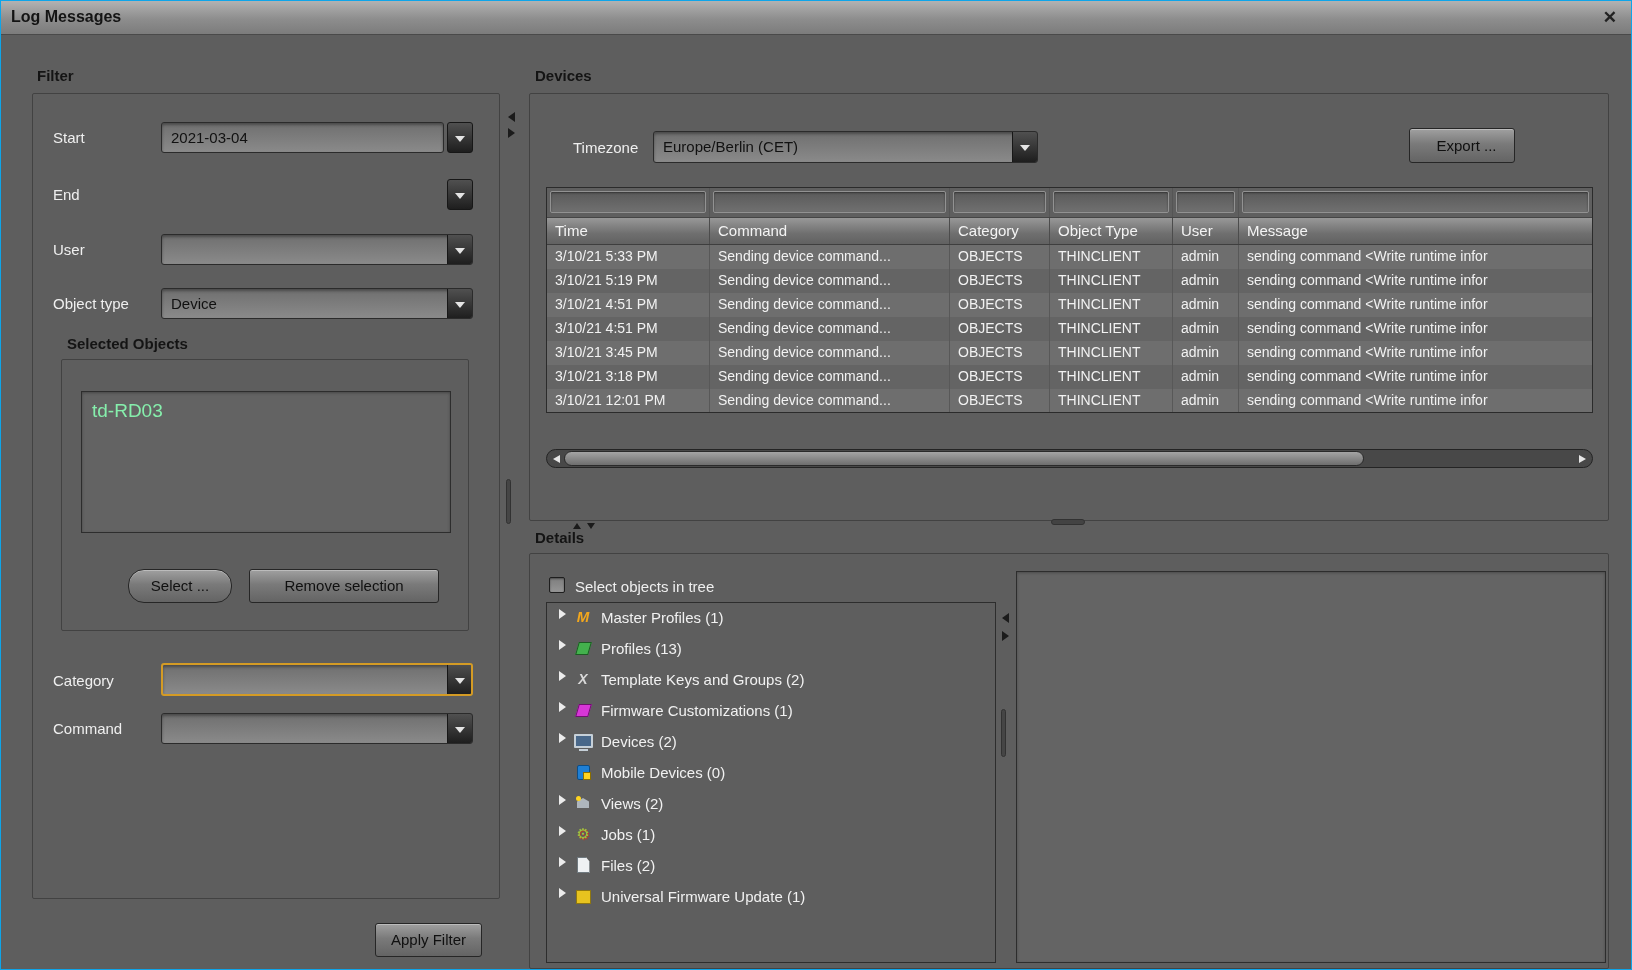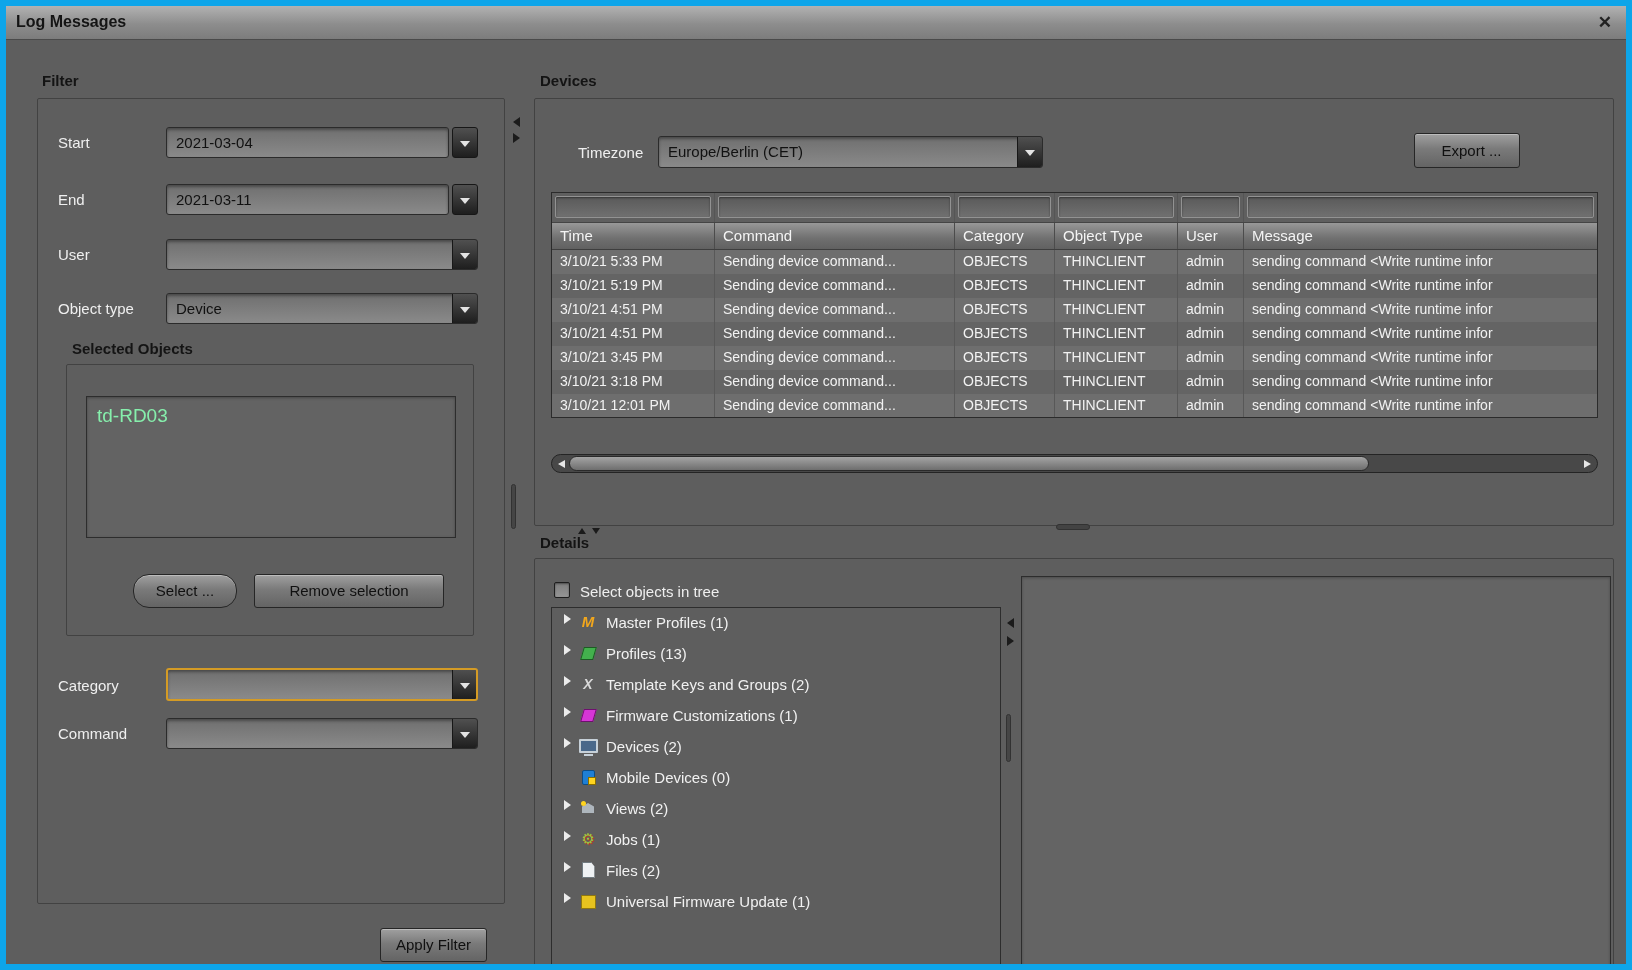--- a/index.html
+++ b/index.html
@@ -1,18 +1,18 @@
 <!DOCTYPE html>
 <html><head>
 <meta charset="utf-8">
 <style>
   *{box-sizing:border-box;margin:0;padding:0;}
   html,body{width:1632px;height:970px;}
   body{font-family:"Liberation Sans",sans-serif;background:#5e5e5e;overflow:hidden;}
-  .window{position:relative;width:1632px;height:970px;background:#5e5e5e;border:6px solid #0ea5e9;overflow:hidden;}
+  .window{position:relative;width:1632px;height:970px;background:#5e5e5e;border:1px solid #0ea5e9;overflow:hidden;}
 
   
   .titlebar{position:absolute;left:0;top:0;width:100%;height:34px;background:linear-gradient(#b2b2b2,#8d8d8d 55%,#7c7c7c);border-bottom:1px solid #4a4a4a;}
   .title{position:absolute;left:10px;top:7px;font-size:16px;font-weight:bold;color:#141414;}
   .close{position:absolute;right:14px;top:6px;font-size:17px;font-weight:bold;color:#222;}
 
   .group-label{position:absolute;font-weight:bold;color:#141414;font-size:15px;white-space:nowrap;}
   .gbox{position:absolute;border:1px solid #424242;border-radius:2px;}
   .lbl{position:absolute;color:#efefef;font-size:15px;white-space:nowrap;}
 
@@ -96,21 +96,20 @@
   </div>
 
   <div class="group-label" style="left:36px;top:66px;">Filter</div>
   <div class="gbox" style="left:31px;top:92px;width:468px;height:806px;"></div>
 
   <div class="lbl" style="left:52px;top:128px;">Start</div>
   <div class="field" style="left:160px;top:121px;width:283px;"><span>2021-03-04</span></div>
   <div class="arrow-btn" style="left:446px;top:121px;height:31px;"></div>
 
   <div class="lbl" style="left:52px;top:185px;">End</div>
-  <div class="field" style="left:160px;top:178px;width:283px;"><span>2021-03-11</span></div>
   <div class="arrow-btn" style="left:446px;top:178px;height:31px;"></div>
 
   <div class="lbl" style="left:52px;top:240px;">User</div>
   <div class="field" style="left:160px;top:233px;width:312px;">
     <span></span>
     <span class="arrow-btn inner"></span>
   </div>
 
   <div class="lbl" style="left:52px;top:294px;">Object type</div>
   <div class="field" style="left:160px;top:287px;width:312px;">

